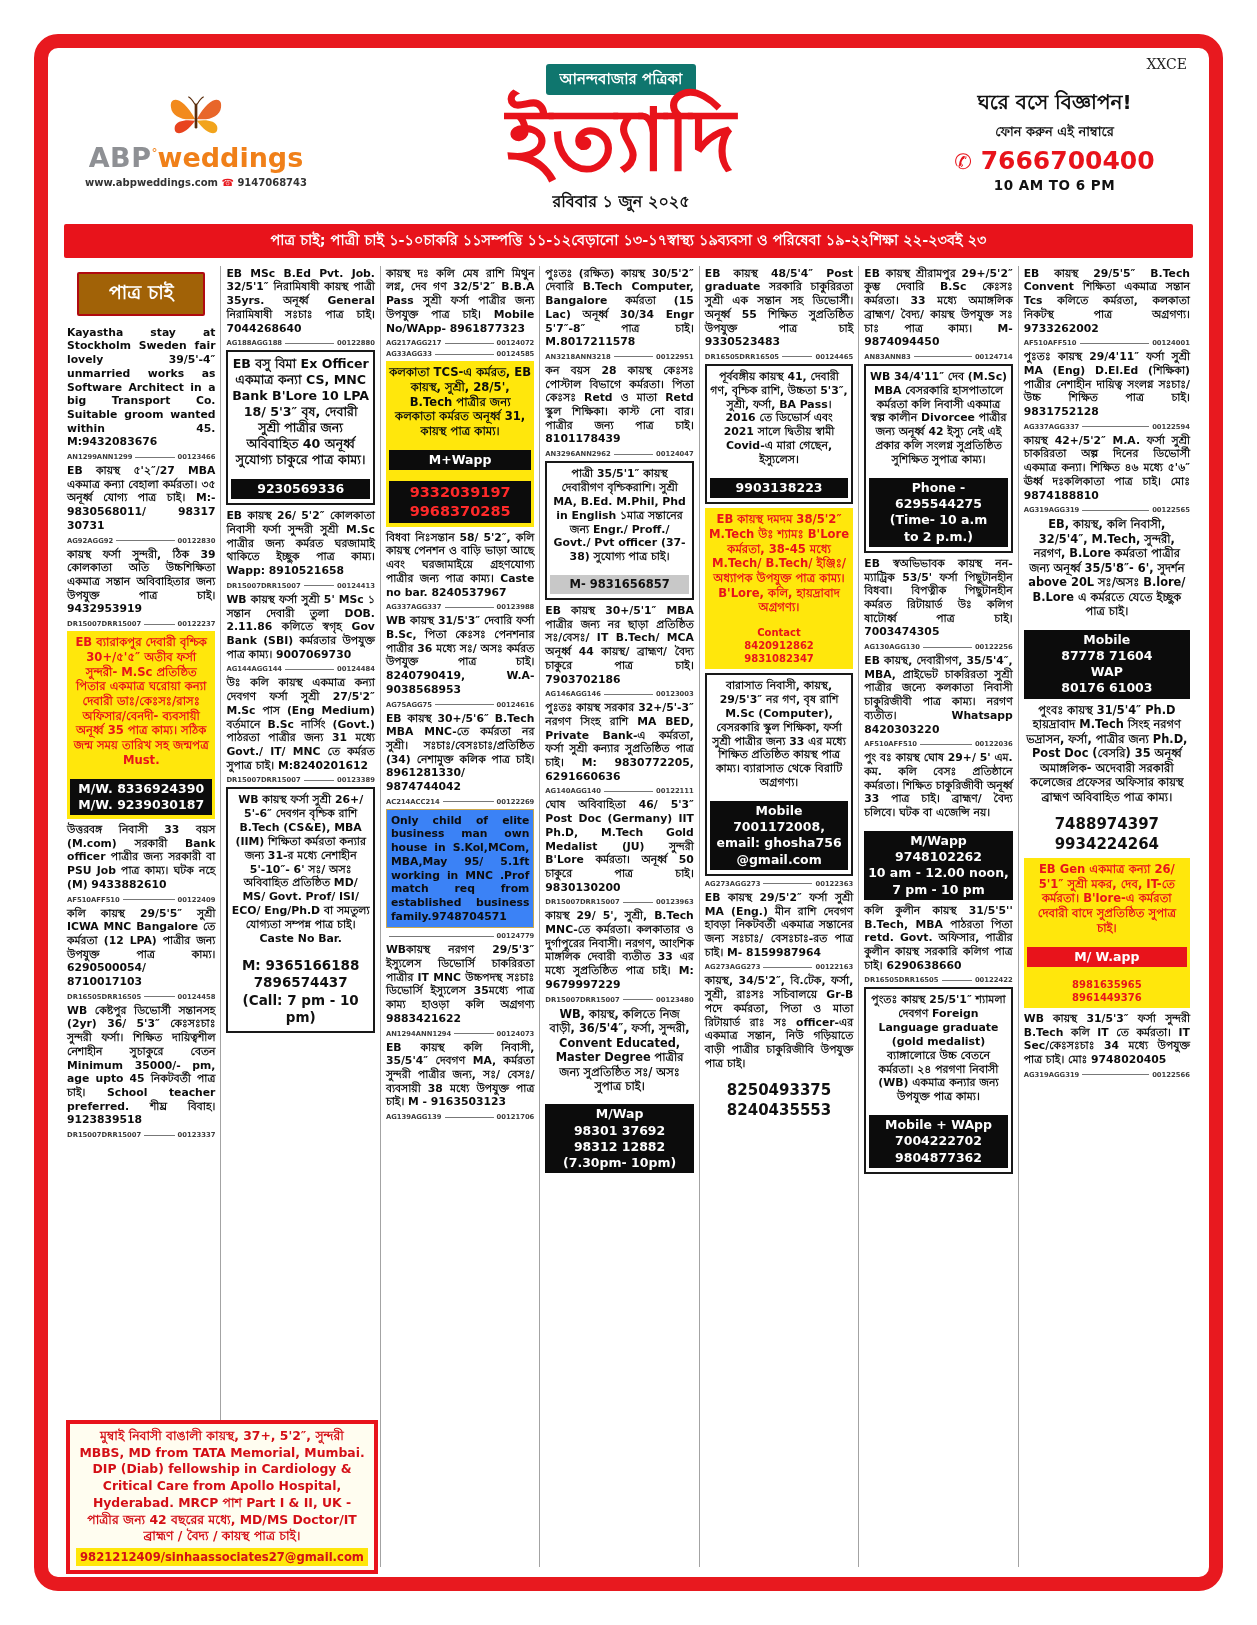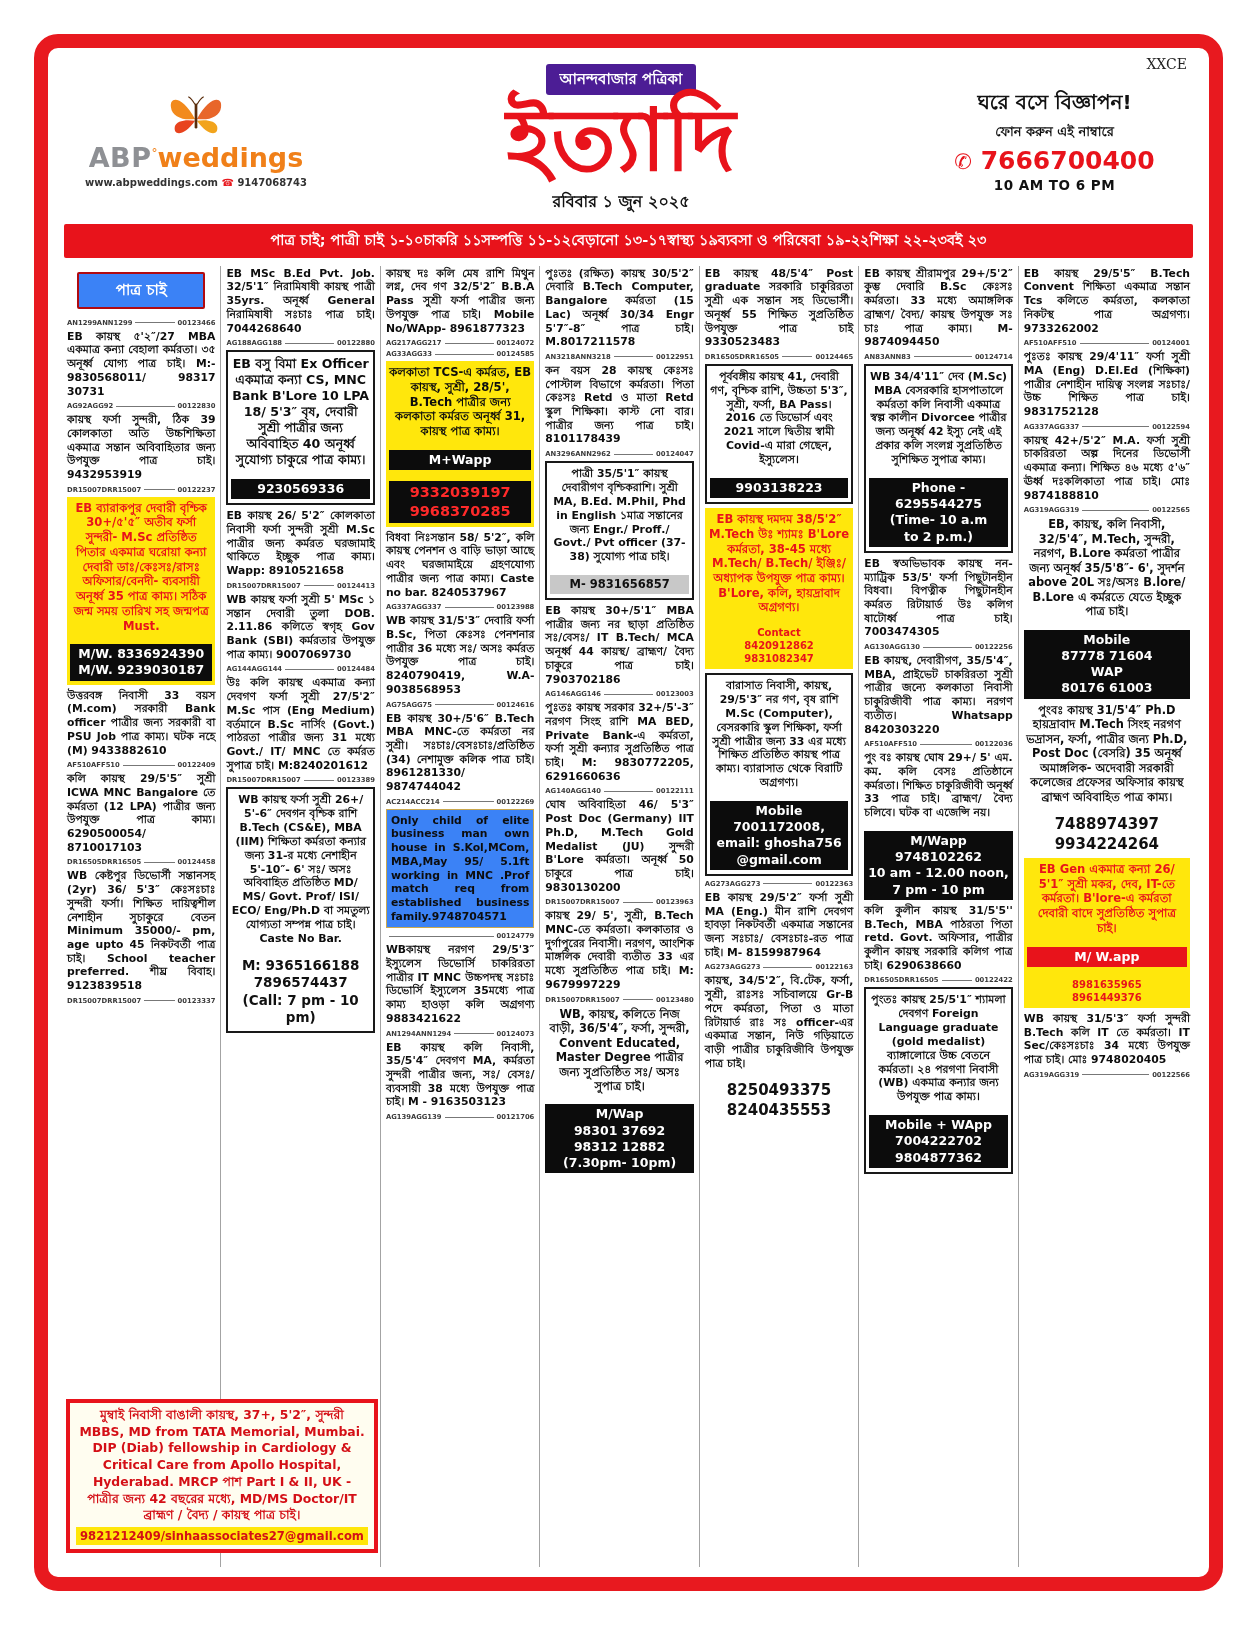--- a/index.html
+++ b/index.html
@@ -10,36 +10,36 @@
   
   .header{display:grid;grid-template-columns:250px 1fr 265px;align-items:center;padding:16px 20px 4px;}
   .logo-block{text-align:center;padding-left:6px;}
   .brand{font-size:27px;line-height:1;margin-top:2px;}
   .brand-abp{color:#8e9094;font-weight:800;letter-spacing:.5px;}
   .brand-wed{color:#f08019;font-weight:600;}
   .brand-reg{color:#f08019;font-size:12px;vertical-align:super;}
   .logo-sub{font-size:10px;color:#333;margin-top:6px;font-weight:600;}
   .logo-sub .logo-phone-icon{color:#e8191f;}
   .mast-center{text-align:center;}
-  .kicker{display:inline-block;background:#4c1d95;color:#fff;font-weight:800;font-size:15px;padding:3px 14px;border-radius:3px;}
+  .kicker{display:inline-block;background:#0f766e;color:#fff;font-weight:800;font-size:15px;padding:3px 14px;border-radius:3px;}
   .title{font-size:86px;font-weight:800;color:#e8131b;line-height:1.02;margin-top:2px;}
   .date{font-size:16px;font-weight:700;color:#111;margin-top:4px;}
   .contact{text-align:center;padding-right:4px;}
   .contact .c1{font-size:20px;font-weight:800;color:#111;}
   .contact .c2{font-size:13px;font-weight:600;color:#111;margin-top:2px;}
   .contact .c3{font-size:25px;font-weight:800;color:#e8131b;margin-top:3px;white-space:nowrap;}
   .contact .c3 .phone-ic{font-size:21px;}
   .contact .c4{font-size:13.5px;font-weight:800;color:#111;margin-top:2px;letter-spacing:.5px;}
   
   .navbar{background:#e8131b;color:#fff;margin:4px 16px 6px;padding:5px 8px;border-radius:2px;display:flex;justify-content:center;flex-wrap:nowrap;font-weight:800;font-size:14.5px;white-space:nowrap;}
   
   .cols{flex:1;display:flex;padding:2px 14px 10px;position:relative;overflow:hidden;}
   .col{flex:1 1 0;min-width:0;padding:0 5px;border-right:1px solid #a3a3a3;overflow:hidden;}
   .col:last-child{border-right:none;flex:1.12 1 0;}
-  .section-tab{background:#3b82f6;color:#fff;text-align:center;font-weight:800;font-size:15px;padding:4px 6px;margin:6px 10px 10px;border:2px solid #b00a10;border-radius:2px;}
+  .section-tab{background:#a16207;color:#fff;text-align:center;font-weight:800;font-size:19px;padding:4px 6px;margin:6px 10px 10px;border:2px solid #b00a10;border-radius:2px;}
   .ad{margin:1px 0 4px;}
   .ad-text{font-size:10.8px;line-height:1.27;font-weight:600;color:#0d0d0d;text-align:justify;}
   .ad.bold-center .ad-text{font-weight:800;text-align:center;font-size:11.4px;}
   .ad.boxed{border:2px solid #191919;padding:4px 3px;background:#fff;}
   .ad.boxed .ad-text{text-align:center;font-weight:800;font-size:12.6px;}
   .ad.boxed.sm .ad-text{font-size:10.9px;}
   .ad.yellow{background:#ffe70c;padding:4px 3px;}
   .ad.yellow .ad-text{font-weight:800;text-align:center;font-size:11.6px;}
   .ad.yellow-red{background:#ffe70c;padding:4px 3px;}
   .ad.yellow-red .ad-text{color:#e8131b;font-weight:800;text-align:center;font-size:11.6px;}
@@ -49,21 +49,21 @@
   .bar.black{background:#0c0c0c;color:#fff;font-size:12.5px;padding:2px 1px;}
   .bar.black-red{background:#0c0c0c;color:#ff2a2a;font-size:14.5px;padding:2px 1px;}
   .bar.gray{background:#c8c8c8;color:#111;font-size:11.5px;padding:2px;}
   .bar.red{background:#e8131b;color:#fff;font-size:12.5px;padding:2px;}
   .bar.redlines{color:#e8131b;font-size:10px;}
   .bar.plainbold{color:#111;font-size:13.5px;}
   .bar.plainbold-lg{color:#111;font-size:15px;}
   .ad-code{display:flex;align-items:center;font-size:6.8px;color:#3a3a3a;margin:1px 0 3px;font-weight:600;}
   .ad-code .line{flex:1;border-bottom:1px solid #777;margin:0 3px;height:0;}
   
-  .banner{position:absolute;left:18px;bottom:24px;width:292px;background:#fffdf0;border:3px solid #e8131b;box-shadow:0 0 0 1px #e8131b inset;padding:5px 7px;text-align:center;z-index:4;}
+  .banner{position:absolute;left:18px;bottom:3px;width:292px;background:#fffdf0;border:3px solid #e8131b;box-shadow:0 0 0 1px #e8131b inset;padding:5px 7px;text-align:center;z-index:4;}
   .banner-text{color:#d40f16;font-weight:800;font-size:12.4px;line-height:1.35;}
   .banner-contact{background:#ffe609;color:#d40f16;font-weight:800;font-size:11.6px;margin-top:3px;padding:2px;}
   .butterfly{display:block;margin:0 auto;}
 </style>
 </head>
 <body>
 
 <div class="page">
   <div class="frame">
     <div class="corner-code">XXCE</div>
@@ -107,20 +107,23 @@
       <span>বই ২৩</span>
     </div>
 
     <div class="cols" id="cols">
       <div class="banner">
         <div class="banner-text">মুম্বাই নিবাসী বাঙালী কায়স্থ, 37+, 5'2″, সুন্দরী MBBS,  MD from TATA Memorial, Mumbai.  DIP (Diab) fellowship in Cardiology &amp; Critical Care from Apollo Hospital, Hyderabad. MRCP পাশ Part I &amp; II, UK - পাত্রীর জন্য 42 বছরের মধ্যে, MD/MS Doctor/IT ব্রাহ্মণ / বৈদ্য / কায়স্থ পাত্র চাই।</div>
         <div class="banner-contact">9821212409/sinhaassociates27@gmail.com</div>
       </div>
     <div class="col">
           <div class="section-tab">পাত্র চাই</div>
+          <div class="ad plain">
+            <div class="ad-text">Kayastha stay at Stockholm Sweden fair lovely 39/5'-4″ unmarried works as Software Architect in a big Transport Co. Suitable groom wanted within 45. M:9432083676</div>
+          </div>
           <div class="ad-code">
             <span>AN1299ANN1299</span>
             <span class="line"></span>
             <span>00123466</span>
           </div>
           <div class="ad plain">
             <div class="ad-text">EB কায়স্থ ৫'২″/27 MBA একমাত্র কন্যা বেহালা কর্মরতা। ৩৫ অনূর্ধ্ব যোগ্য পাত্র চাই। M:- 9830568011/ 98317 30731</div>
           </div>
           <div class="ad-code">
             <span>AG92AGG92</span>

